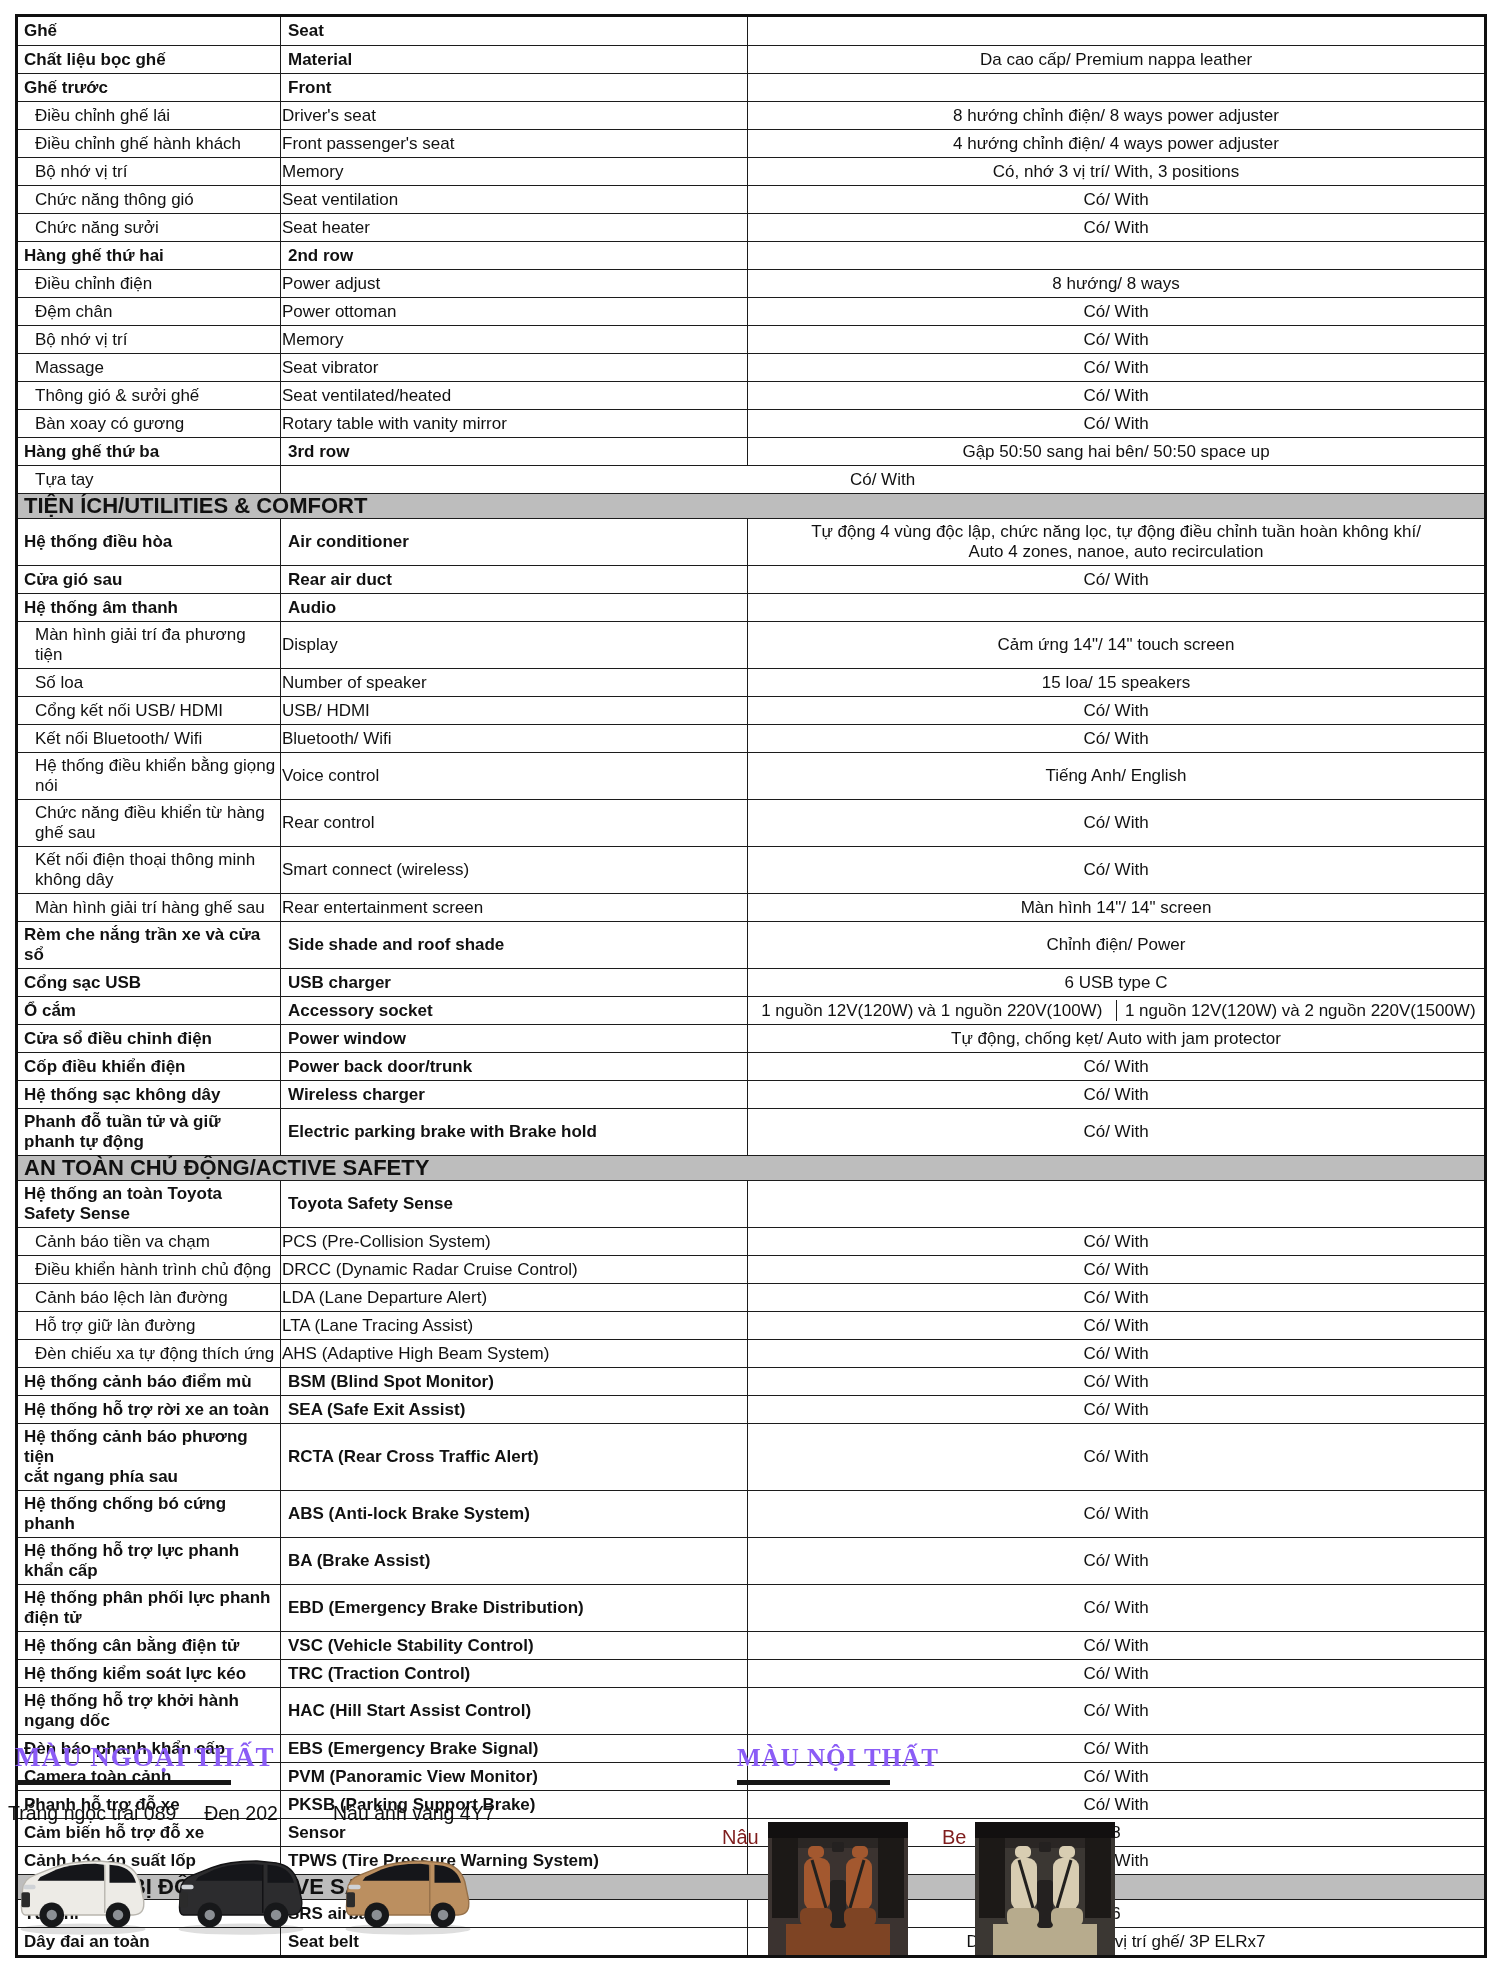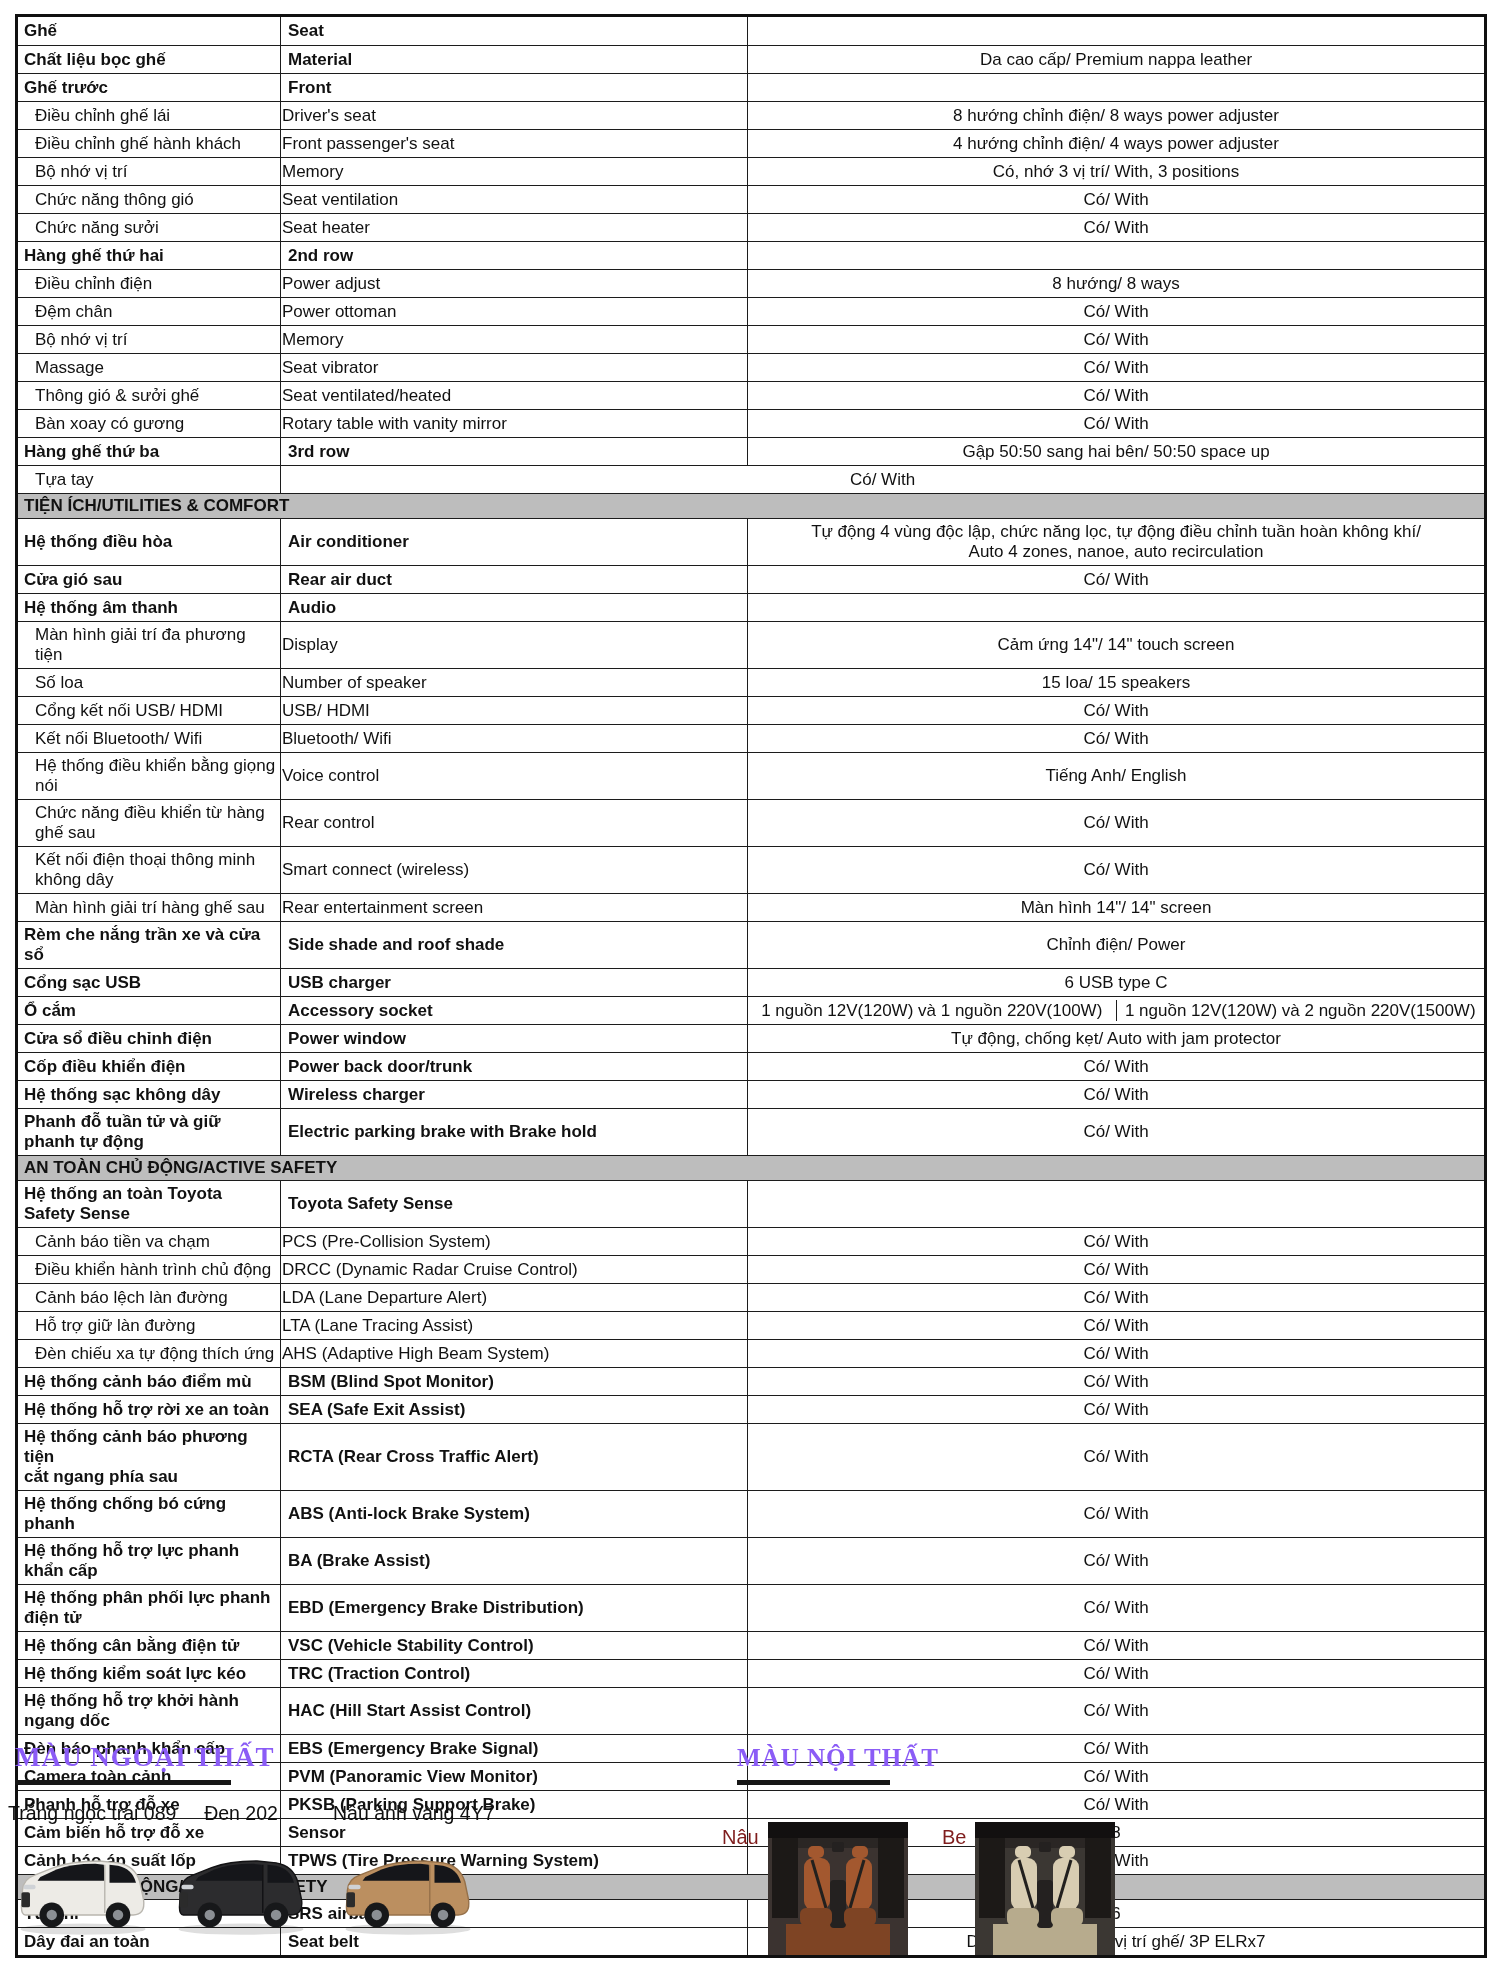--- a/index.html
+++ b/index.html
@@ -22,21 +22,21 @@
   .c2{width:467px;border-left:1.5px solid #1c1c1c;padding:3px 4px 3px 7px;box-sizing:border-box;display:flex;align-items:center;}
   .trow.indent .c1{padding-left:17px;}
   .trow.indent .c2{padding-left:1px;}
   .c3{flex:1;border-left:1.5px solid #1c1c1c;padding:3px 8px;box-sizing:border-box;
       white-space:pre-line;display:flex;align-items:center;justify-content:center;text-align:center;}
   .c3.split{padding:0;}
   .half{flex:1;display:flex;align-items:center;justify-content:center;text-align:center;
         font-size:17px;line-height:17px;padding:2px 4px;box-sizing:border-box;}
   .half + .half{border-left:1.5px solid #1c1c1c;}
   .trow.section{display:flex;align-items:center;min-height:25px;padding-left:6px;
-        font-weight:bold;font-size:17px;}
+        font-weight:bold;font-size:22px;}
 
   
   .bottom{position:absolute;left:0;top:1722px;width:1500px;height:264px;}
   .colors-title{position:absolute;font-weight:bold;color:#8b5cf6;white-space:nowrap;letter-spacing:1px;font-family:Liberation Serif, serif;}
   #ext-title{left:15px;top:20px;font-size:27px;}
   #int-title{left:737px;top:22px;font-size:25px;}
   .title-underline{position:absolute;height:5px;background:#161616;}
   #ext-underline{left:15px;top:58px;width:216px;}
   #int-underline{left:737px;top:58px;width:153px;}
   .ext-item{position:absolute;top:80px;width:150px;text-align:center;}

